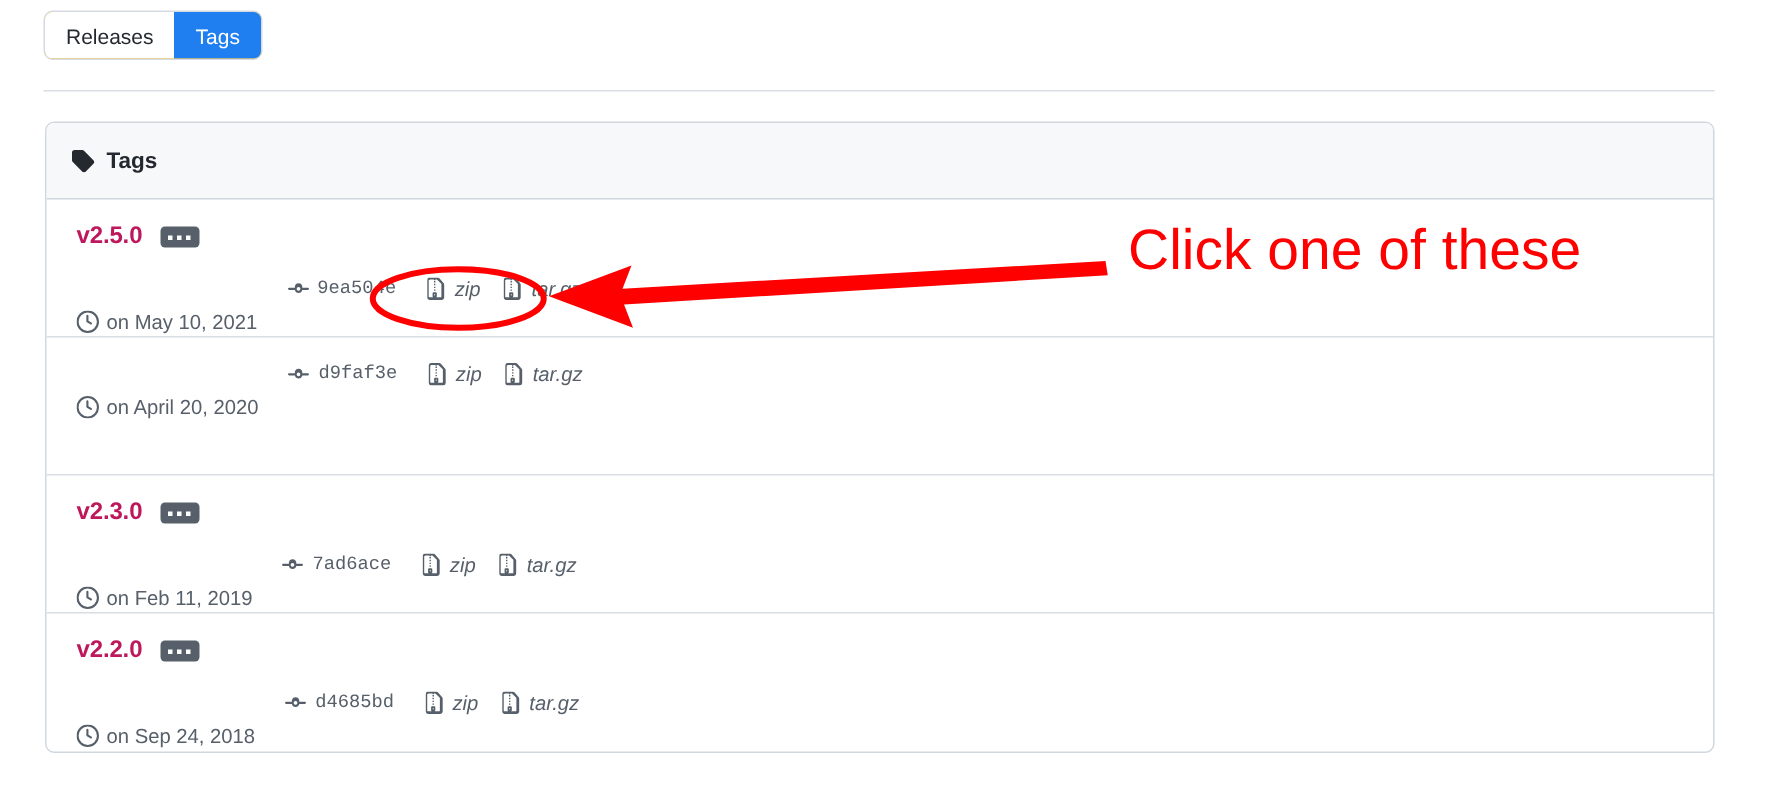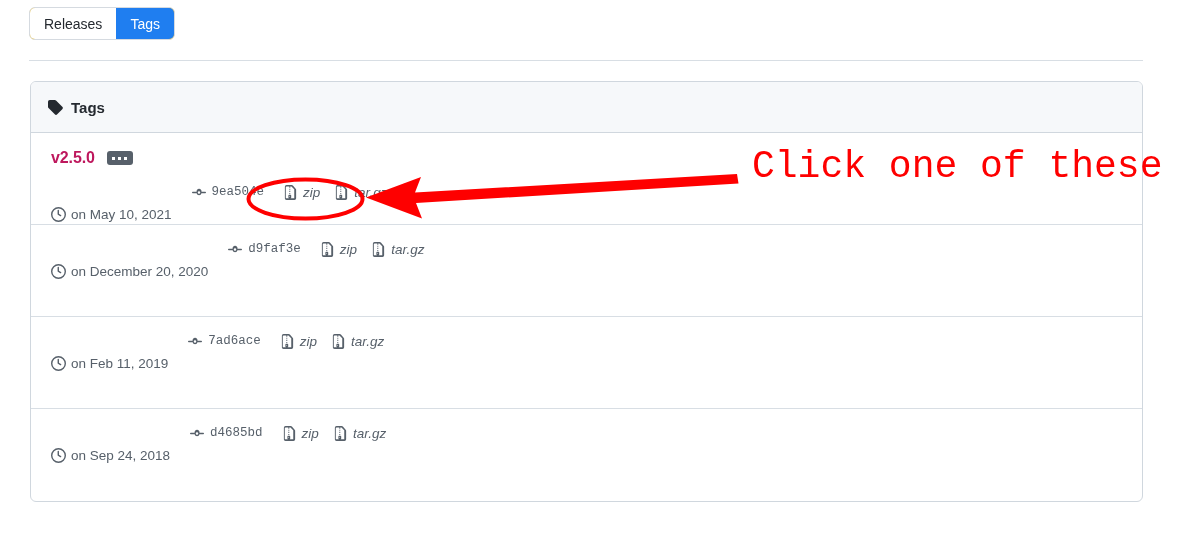--- a/index.html
+++ b/index.html
@@ -172,21 +172,21 @@
   .annotation-layer {
     position: absolute;
     left: 0; top: 0;
     width: 1184px; height: 534px;
     pointer-events: none;
   }
   .annot-text {
     position: absolute;
     left: 752px;
     top: 148px;
-    font-family: Liberation Mono, monospace;
+    font-family: Liberation Sans, sans-serif;
     font-size: 38px;
     color: #fe0000;
     white-space: nowrap;
     line-height: 1;
   }
 </style>
 </head>
 <body>
 
 <div class="tabbar">
@@ -257,21 +257,21 @@
   </div>
 
   <div class="tag-row">
     <div class="row-meta-line">
       <span class="meta-item meta-date">
         <span class="meta-icon">
           <svg width="15" height="15" viewBox="0 0 16 16">
               <path fill="#57606a" d="M8 1.5a6.5 6.5 0 100 13 6.5 6.5 0 000-13zM0 8a8 8 0 1116 0A8 8 0 010 8zm8.5-4.25v3.5l2.1 1.26a.75.75 0 11-.77 1.28l-2.46-1.48A.75.75 0 017 7.67v-3.92a.75.75 0 011.5 0z"></path>
             </svg>
         </span>
-        <span>on December 20, 2020</span>
+        <span>on April 20, 2020</span>
       </span>
       <span class="meta-item meta-commit">
         <span class="meta-icon">
           <svg width="16" height="16" viewBox="0 0 16 16">
               <path fill="#57606a" d="M10.5 7.75a2.5 2.5 0 10-4.9 0H1.75a.75.75 0 000 1.5H5.6a2.5 2.5 0 004.9 0h3.75a.75.75 0 000-1.5H10.5zM8 9.75a1.25 1.25 0 110-2.5 1.25 1.25 0 010 2.5z"></path>
             </svg>
         </span>
         <span class="commit-hash">d9faf3e</span>
       </span>
       <a class="dl-link">
@@ -287,20 +287,28 @@
           <svg width="15" height="15" viewBox="0 0 16 16">
               <path fill="#57606a" d="M3.5 1.75a.25.25 0 01.25-.25h3v.5h1v-.5h1.086a.25.25 0 01.177.073l2.914 2.914a.25.25 0 01.073.177v9.086a.25.25 0 01-.25.25h-8.5a.25.25 0 01-.25-.25V1.75zM3.75 0A1.75 1.75 0 002 1.75v12.5c0 .966.784 1.75 1.75 1.75h8.5A1.75 1.75 0 0014 14.25V5.164a1.75 1.75 0 00-.513-1.237L10.573.513A1.75 1.75 0 009.336 0H3.75zM7.75 2.5h-1v1h1v-1zm-1 2h1v1h-1v-1zm1 2h-1v1h1v-1zm-1 2h1v1h-1v-1zm1.25 2h-1.5a.75.75 0 00-.75.75v2c0 .414.336.75.75.75h1.5a.75.75 0 00.75-.75v-2a.75.75 0 00-.75-.75zm-1 1.25h.5v1h-.5v-1z"></path>
             </svg>
         </span>
         <span>tar.gz</span>
       </a>
     </div>
   </div>
 
   <div class="tag-row">
+    <div class="row-title-line">
+      <span class="tag-name">v2.3.0</span>
+      <span class="ellipsis-badge">
+          <i></i>
+          <i></i>
+          <i></i>
+        </span>
+    </div>
     <div class="row-meta-line">
       <span class="meta-item meta-date">
         <span class="meta-icon">
           <svg width="15" height="15" viewBox="0 0 16 16">
               <path fill="#57606a" d="M8 1.5a6.5 6.5 0 100 13 6.5 6.5 0 000-13zM0 8a8 8 0 1116 0A8 8 0 010 8zm8.5-4.25v3.5l2.1 1.26a.75.75 0 11-.77 1.28l-2.46-1.48A.75.75 0 017 7.67v-3.92a.75.75 0 011.5 0z"></path>
             </svg>
         </span>
         <span>on Feb 11, 2019</span>
       </span>
       <span class="meta-item meta-commit">
@@ -324,20 +332,28 @@
           <svg width="15" height="15" viewBox="0 0 16 16">
               <path fill="#57606a" d="M3.5 1.75a.25.25 0 01.25-.25h3v.5h1v-.5h1.086a.25.25 0 01.177.073l2.914 2.914a.25.25 0 01.073.177v9.086a.25.25 0 01-.25.25h-8.5a.25.25 0 01-.25-.25V1.75zM3.75 0A1.75 1.75 0 002 1.75v12.5c0 .966.784 1.75 1.75 1.75h8.5A1.75 1.75 0 0014 14.25V5.164a1.75 1.75 0 00-.513-1.237L10.573.513A1.75 1.75 0 009.336 0H3.75zM7.75 2.5h-1v1h1v-1zm-1 2h1v1h-1v-1zm1 2h-1v1h1v-1zm-1 2h1v1h-1v-1zm1.25 2h-1.5a.75.75 0 00-.75.75v2c0 .414.336.75.75.75h1.5a.75.75 0 00.75-.75v-2a.75.75 0 00-.75-.75zm-1 1.25h.5v1h-.5v-1z"></path>
             </svg>
         </span>
         <span>tar.gz</span>
       </a>
     </div>
   </div>
 
   <div class="tag-row">
+    <div class="row-title-line">
+      <span class="tag-name">v2.2.0</span>
+      <span class="ellipsis-badge">
+          <i></i>
+          <i></i>
+          <i></i>
+        </span>
+    </div>
     <div class="row-meta-line">
       <span class="meta-item meta-date">
         <span class="meta-icon">
           <svg width="15" height="15" viewBox="0 0 16 16">
               <path fill="#57606a" d="M8 1.5a6.5 6.5 0 100 13 6.5 6.5 0 000-13zM0 8a8 8 0 1116 0A8 8 0 010 8zm8.5-4.25v3.5l2.1 1.26a.75.75 0 11-.77 1.28l-2.46-1.48A.75.75 0 017 7.67v-3.92a.75.75 0 011.5 0z"></path>
             </svg>
         </span>
         <span>on Sep 24, 2018</span>
       </span>
       <span class="meta-item meta-commit">

